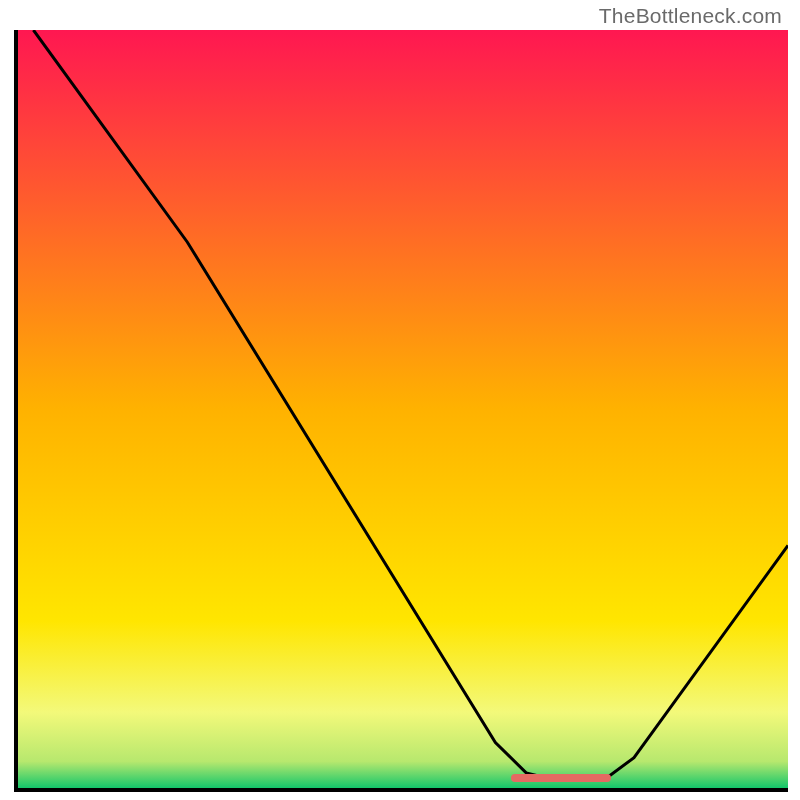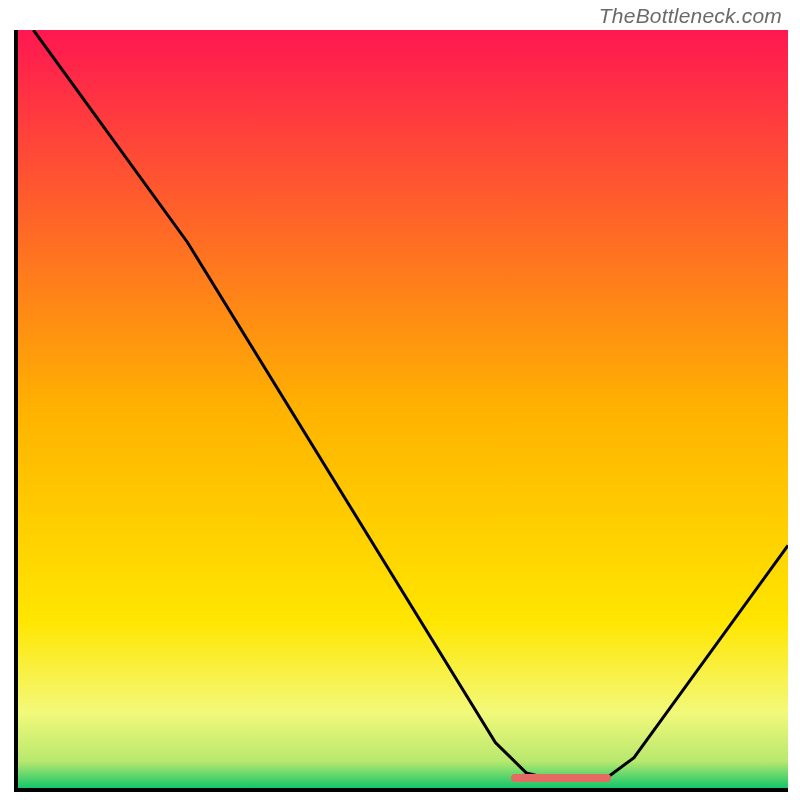--- a/index.html
+++ b/index.html
@@ -12,21 +12,20 @@
     overflow: hidden;
   }
   .watermark {
     position: absolute;
     top: 4px;
     right: 18px;
     color: #6a6a6a;
     font-size: 21px;
     letter-spacing: 0.2px;
     z-index: 10;
-    font-style: italic;
   }
   .chart-outer {
     position: absolute;
     left: 14px;
     top: 30px;
     width: 774px;
     height: 762px;
   }
   .plot-border {
     position: absolute;

